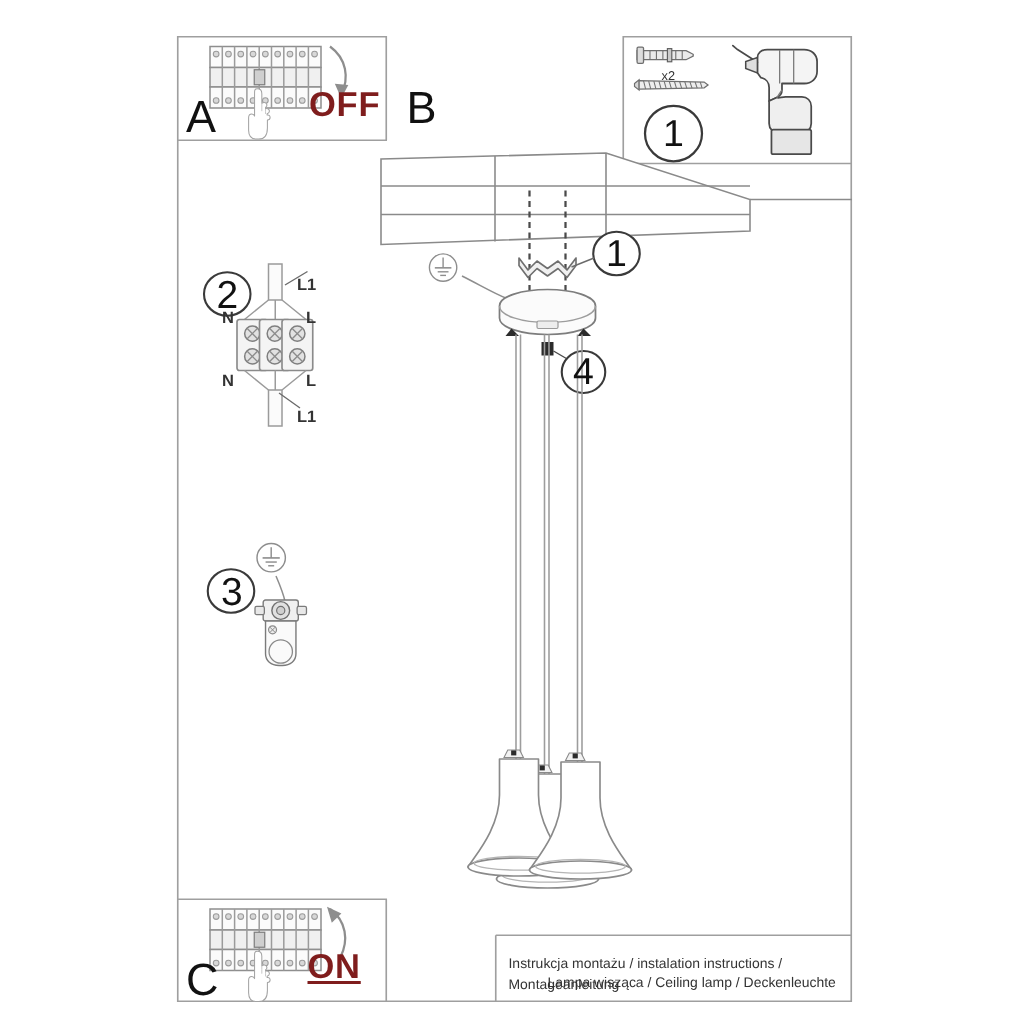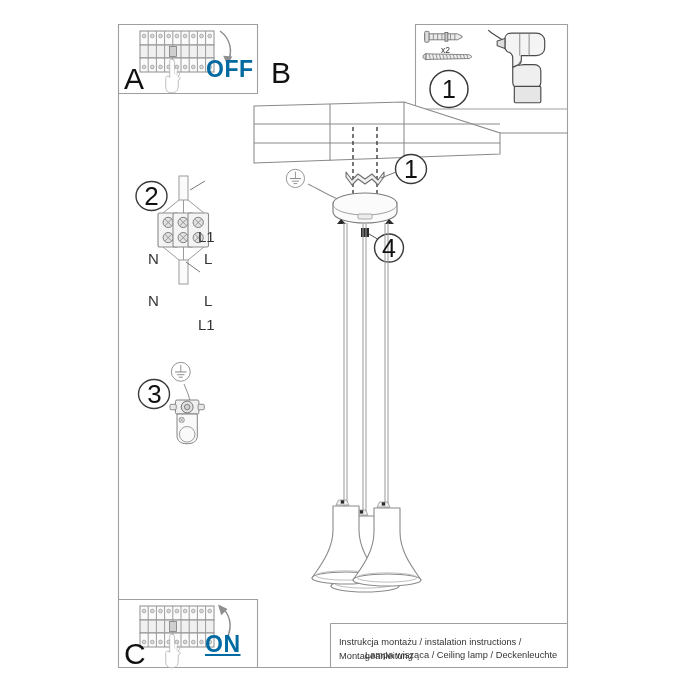--- a/index.html
+++ b/index.html
@@ -6,24 +6,24 @@
   html,body{margin:0;padding:0;background:#ffffff;}
   body{
     width:688px;height:688px;overflow:hidden;
     font-family:"Liberation Sans","DejaVu Sans",sans-serif;
     color:#1a1a1a;
   }
   #sheet{position:relative;width:688px;height:688px;background:#fff;}
   #sheet svg{position:absolute;top:0;left:0;}
   .lbl{position:absolute;user-select:none;}
   .big-letter{font-size:30px;font-weight:400;color:#111;letter-spacing:0;}
-  .word{font-size:23px;font-weight:700;color:#0369a1;letter-spacing:.5px;}
+  .word{font-size:23px;font-weight:700;color:#7f1d1d;letter-spacing:.5px;}
   .callout-num{font-size:25px;color:#111;}
   .step-num{font-size:26px;color:#111;}
-  .tag{font-size:15px;color:#333;font-weight:400;margin-top:44px;}
+  .tag{font-size:11px;color:#333;font-weight:700;}
   .qty{font-size:8.5px;color:#333;}
   .footer-text{font-size:9.3px;line-height:13.5px;color:#333;white-space:pre-line;}
   .ctr{display:flex;align-items:center;justify-content:center;}
 </style>
 </head>
 <body>
 
 <div id="sheet">
 
   <svg width="688" height="688" viewBox="0 0 688 688">

